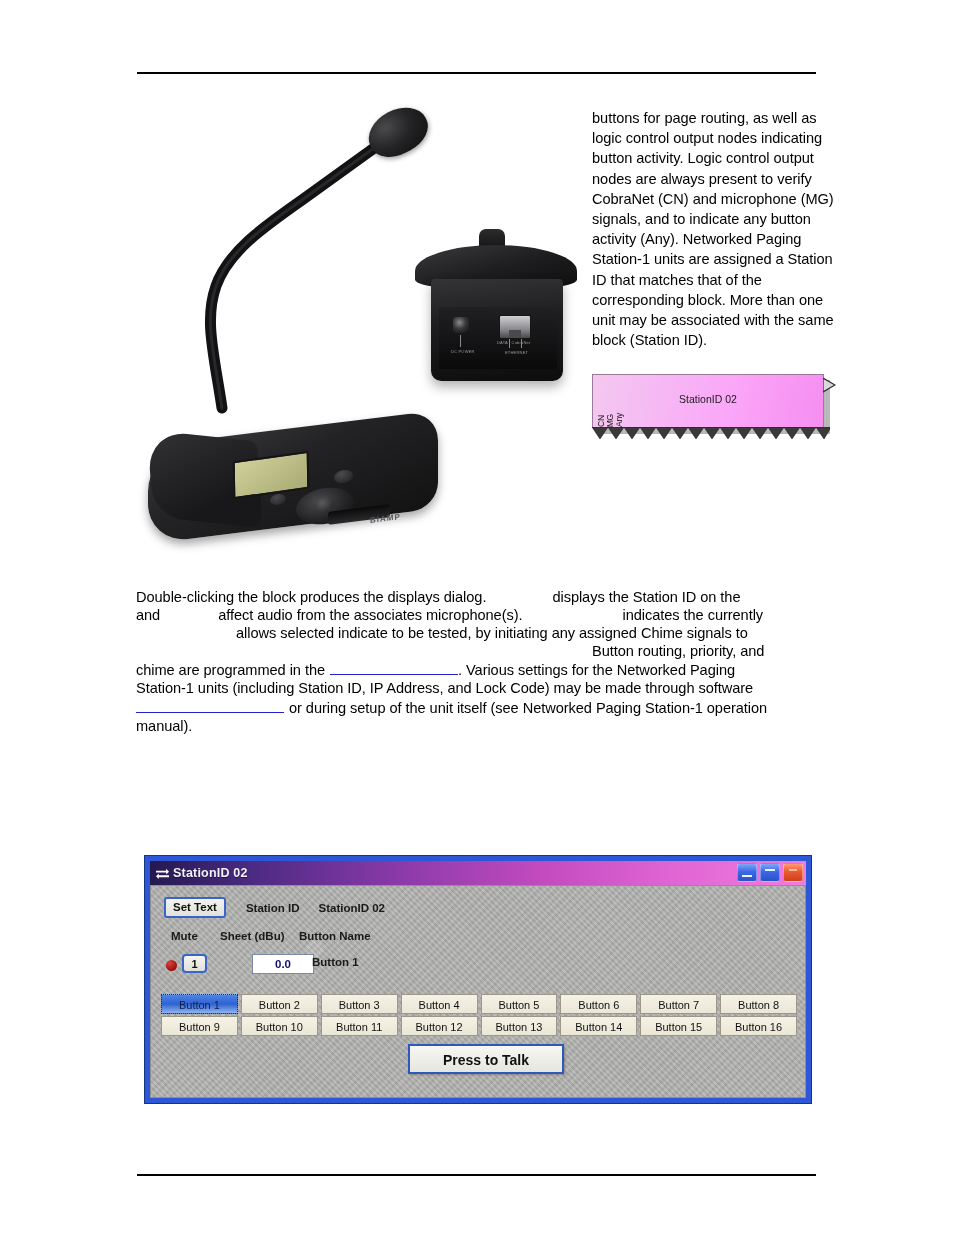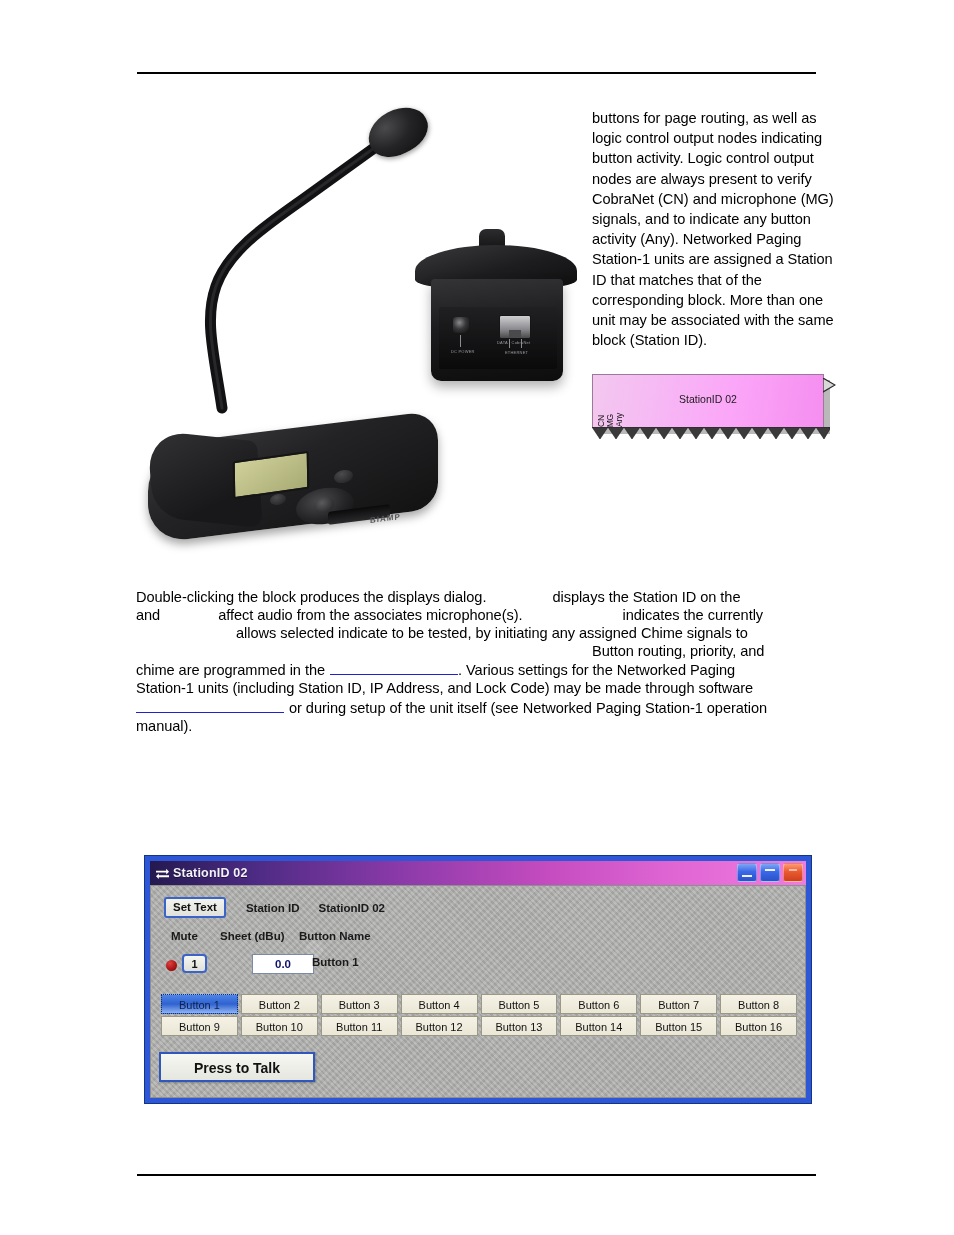--- a/index.html
+++ b/index.html
@@ -561,25 +561,25 @@
   }
   .pbtn.selected {
     background: linear-gradient(180deg, #4e84e8 0%, #2f62cf 50%, #8fb4f3 100%);
     border: 1px dotted #103070;
     color: #10204a;
     font-weight: normal;
   }
 
   .ptt-wrap {
     position: absolute;
-    left: 8px;
+    left: 16px;
     right: 0;
     top: 158px;
     display: flex;
-    margin-top: 8px;
+    justify-content: center;
   }
   .btn-ptt {
     width: 156px;
     height: 30px;
     background: linear-gradient(180deg, #f7f7f3 0%, #e6e6df 100%);
     border: 2px solid #2e58bd;
     font-size: 14px;
     font-weight: bold;
     color: #111;
     text-align: center;

